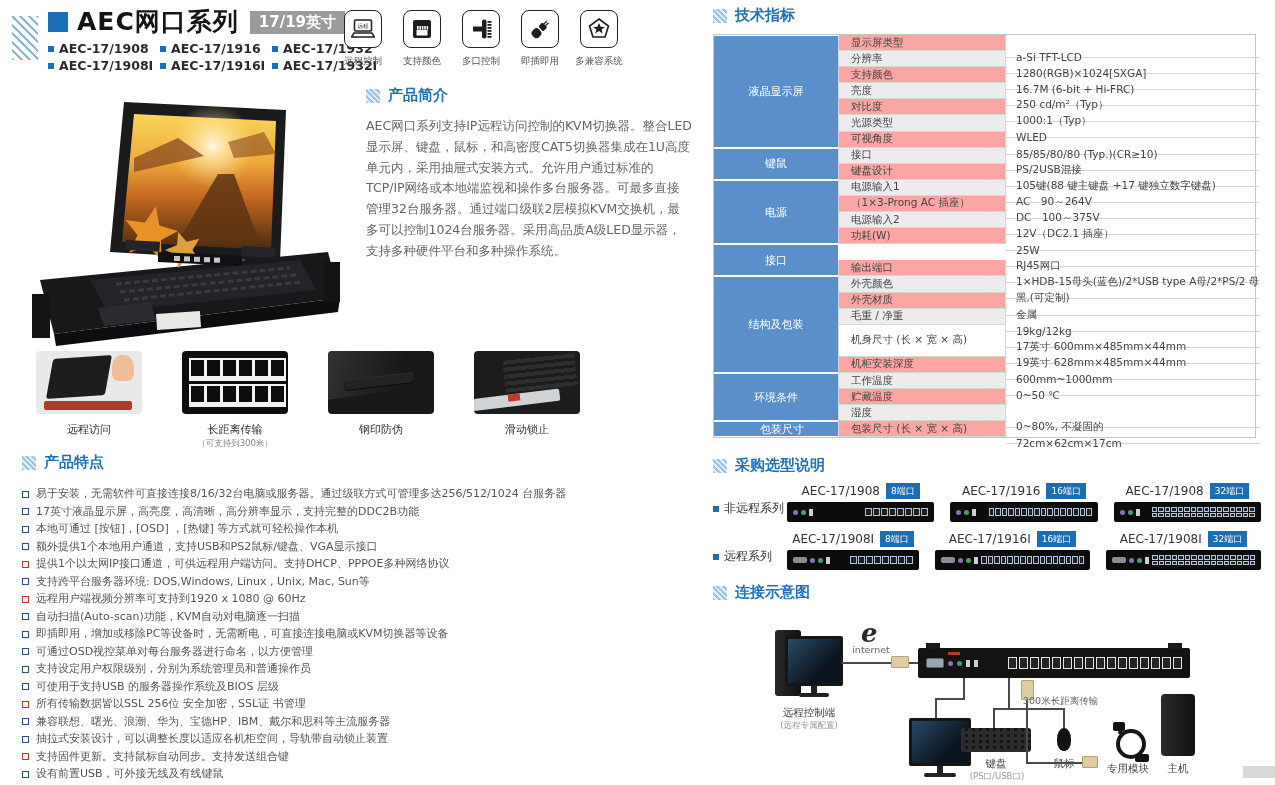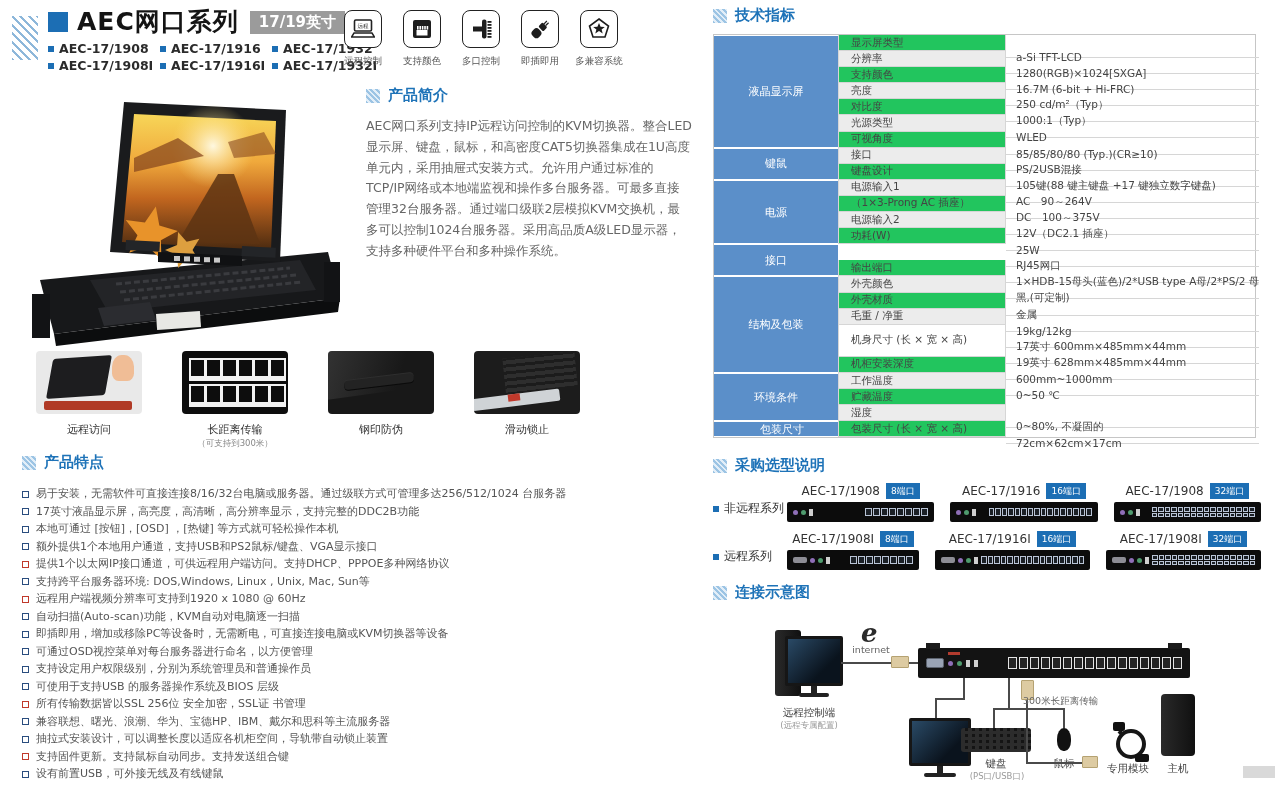--- a/index.html
+++ b/index.html
@@ -63,21 +63,21 @@
   .feat-list li.hl .sqb{border-color:#c0392b;}
 
   
   .specs-head{position:absolute;left:713px;top:6px;}
   .spec-grid{position:absolute;left:713px;top:34px;width:543px;display:grid;
     grid-template-columns:124px 168px 1fr;grid-auto-rows:16.1px;border:1px solid #c6c6c6;font-size:10.5px;box-sizing:border-box;}
   .spec-group{background:#5b8fc9;color:#fff;display:flex;align-items:center;justify-content:center;font-size:11px;margin:1px 0;grid-column:1;}
   .spec-label{grid-column:2;display:flex;align-items:center;padding-left:12px;color:#444;
     border-left:1px solid #d6d6d6;border-right:1px solid #d6d6d6;border-bottom:1px solid #d6d6d6;box-sizing:border-box;}
   .spec-value{grid-column:3;display:flex;align-items:center;padding-left:10px;color:#444;border-bottom:1px solid #d6d6d6;box-sizing:border-box;white-space:nowrap;margin-top:22px;}
-  .rz0{background:#22c55e;} .rz1{background:#ececec;} .rzs{background:#fff;}
+  .rz0{background:#fca5a5;} .rz1{background:#ececec;} .rzs{background:#fff;}
 
   
   .sel-head{position:absolute;left:713px;top:456px;}
   .sel-body{position:absolute;left:713px;top:483px;width:548px;}
   .sel-row{display:flex;align-items:flex-end;margin-bottom:9px;}
   .series-label{width:74px;display:flex;align-items:center;gap:5px;font-size:12px;color:#333;margin-bottom:5px;white-space:nowrap;}
   .series-label .bul{width:6px;height:6px;background:#1c6eb4;flex:none;}
   .sel-products{flex:1;display:flex;gap:16px;}
   .sel-prod{flex:1;display:flex;flex-direction:column;}
   .ptitle{display:flex;align-items:center;justify-content:center;gap:6px;margin-bottom:3px;}

